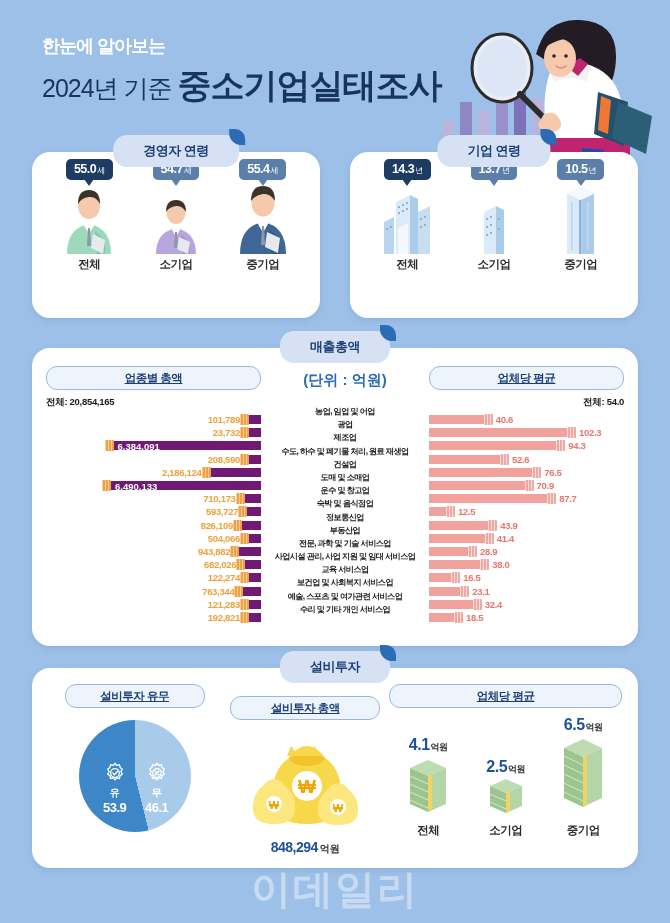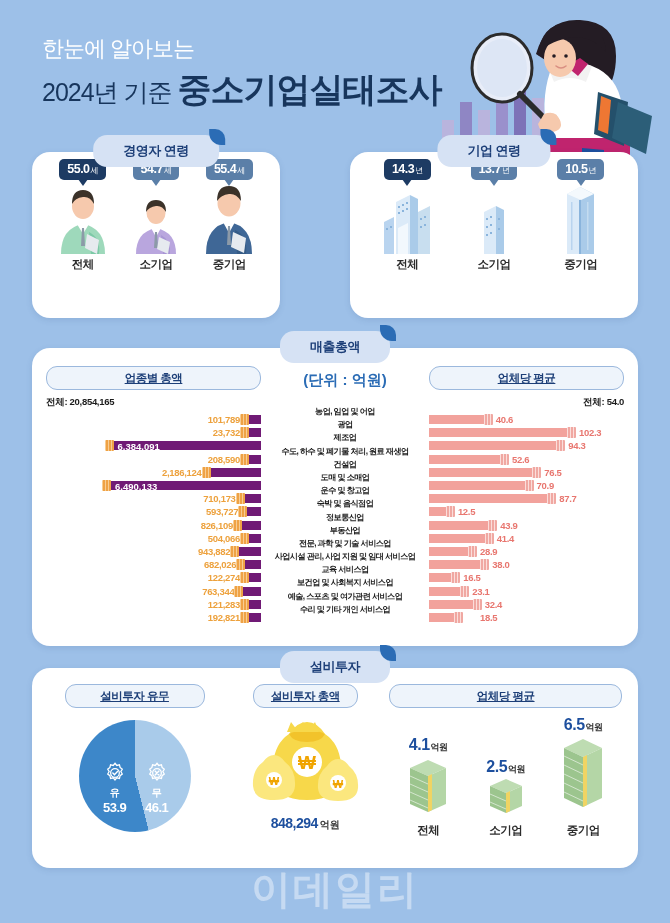--- a/index.html
+++ b/index.html
@@ -9,21 +9,21 @@
     font-family: "Liberation Sans", "DejaVu Sans", sans-serif;
     background: #9dc0e8;
     overflow: hidden;
     position: relative;
   }
   .page { position: relative; width: 670px; height: 923px; }
 
   
   .header { position: relative; height: 150px; padding: 36px 0 0 42px; }
   .title-line1 {
-    font-size: 22px; font-weight: normal; color: #ffffff;
+    font-size: 18px; font-weight: bold; color: #ffffff;
     letter-spacing: -1px; line-height: 1.2;
   }
   .title-line2 {
     margin-top: 6px; font-size: 25px; color: #17355c;
     letter-spacing: -1px; line-height: 1.25; white-space: nowrap;
   }
   .title-line2 .accent { font-weight: bold; font-size: 34px; color: #17355c; }
 
   
   .illus { position: absolute; right: 8px; top: 10px; width: 230px; height: 150px; }
@@ -51,21 +51,21 @@
 
   .pill {
     display: inline-block;
     border: 1.4px solid #9bb8dd; border-radius: 11px;
     background: #eef4fb; color: #1d3f78;
     font-size: 11.5px; font-weight: bold; letter-spacing: -0.5px;
     padding: 3.5px 0; text-align: center; text-decoration: underline;
   }
 
   
-  #card-age   { left: 32px;  top: 152px; width: 248px; height: 166px; }
+  #card-age   { left: 32px;  top: 152px; width: 288px; height: 166px; }
   #card-firm  { left: 350px; top: 152px; width: 288px; height: 166px; }
   .trio { display: flex; justify-content: space-around; align-items: flex-end;
           height: 120px; padding: 26px 14px 0 14px; }
   .trio-item { text-align: center; width: 84px; position: relative; }
   .badge {
     display: inline-block; color: #fff; font-weight: bold;
     font-size: 12.5px; letter-spacing: -0.5px;
     padding: 3px 8px 4px 8px; border-radius: 5px; position: relative;
     white-space: nowrap;
   }
@@ -534,21 +534,21 @@
               <span class="bar-val pink" style="margin-left:3px">23.1</span>
             </div>
             <div class="bar-row">
               <div class="bar pinkbar" style="width:43.7px"></div>
               <span class="bar-cap pink"></span>
               <span class="bar-val pink" style="margin-left:3px">32.4</span>
             </div>
             <div class="bar-row">
               <div class="bar pinkbar" style="width:25.0px"></div>
               <span class="bar-cap pink"></span>
-              <span class="bar-val pink" style="margin-left:17px">18.5</span>
+              <span class="bar-val pink" style="margin-left:3px">18.5</span>
             </div>
           </div>
       </div>
 
     </div>
   </div>
 
   <div class="card" id="card-invest">
     <div class="card-head">
       <span>설비투자</span>
@@ -575,21 +575,21 @@
               <circle cx="12" cy="12" r="4" fill="none" stroke="#fff" stroke-width="1.2"></circle>
               <path d="M10.2 10.2 l3.6 3.6 M13.8 10.2 l-3.6 3.6" stroke="#fff" stroke-width="1.3" stroke-linecap="round"></path>
             </svg>
             <span class="k">무</span>
             <span class="v">46.1</span>
           </div>
         </div>
       </div>
 
       <div class="inv-col inv-b">
-        <div class="pill" style="width:105px;margin:0 auto;display:block;">설비투자 총액</div>
+        <div class="pill" style="width:150px;margin:12px auto;display:block;">설비투자 총액</div>
         <div style="height:100px;display:flex;align-items:flex-end;justify-content:center;">
           <svg width="108" height="92" viewBox="0 0 108 92">
             <path d="M38 18 q8 -12 18 -12 q10 0 18 12 q18 12 16 42 q-2 24 -34 24 q-32 0 -34 -24 q-2 -30 16 -42 Z" fill="#f7d84a"></path>
             <path d="M38 18 q8 -4 18 -4 q10 0 18 4 q-4 8 -18 8 q-14 0 -18 -8 Z" fill="#f2c32b"></path>
             <path d="M40 6 l6 8 l6 -8 l6 8 l6 -8 l4 10 l-32 0 Z" fill="#f7d84a"></path>
             <circle cx="56" cy="46" r="15" fill="#ffffff"></circle>
             <text x="56" y="53" font-size="19" font-weight="bold" fill="#f0a400" text-anchor="middle" font-family="'Liberation Sans',sans-serif">₩</text>
             <path d="M12 46 q5 -7 11 -7 q6 0 11 7 q11 8 10 24 q-1 14 -21 14 q-20 0 -21 -14 q-1 -16 10 -24 Z" fill="#fbe77e"></path>
             <circle cx="23" cy="64" r="8" fill="#ffffff"></circle>
             <text x="23" y="69" font-size="11" font-weight="bold" fill="#f0a400" text-anchor="middle" font-family="'Liberation Sans',sans-serif">₩</text>

